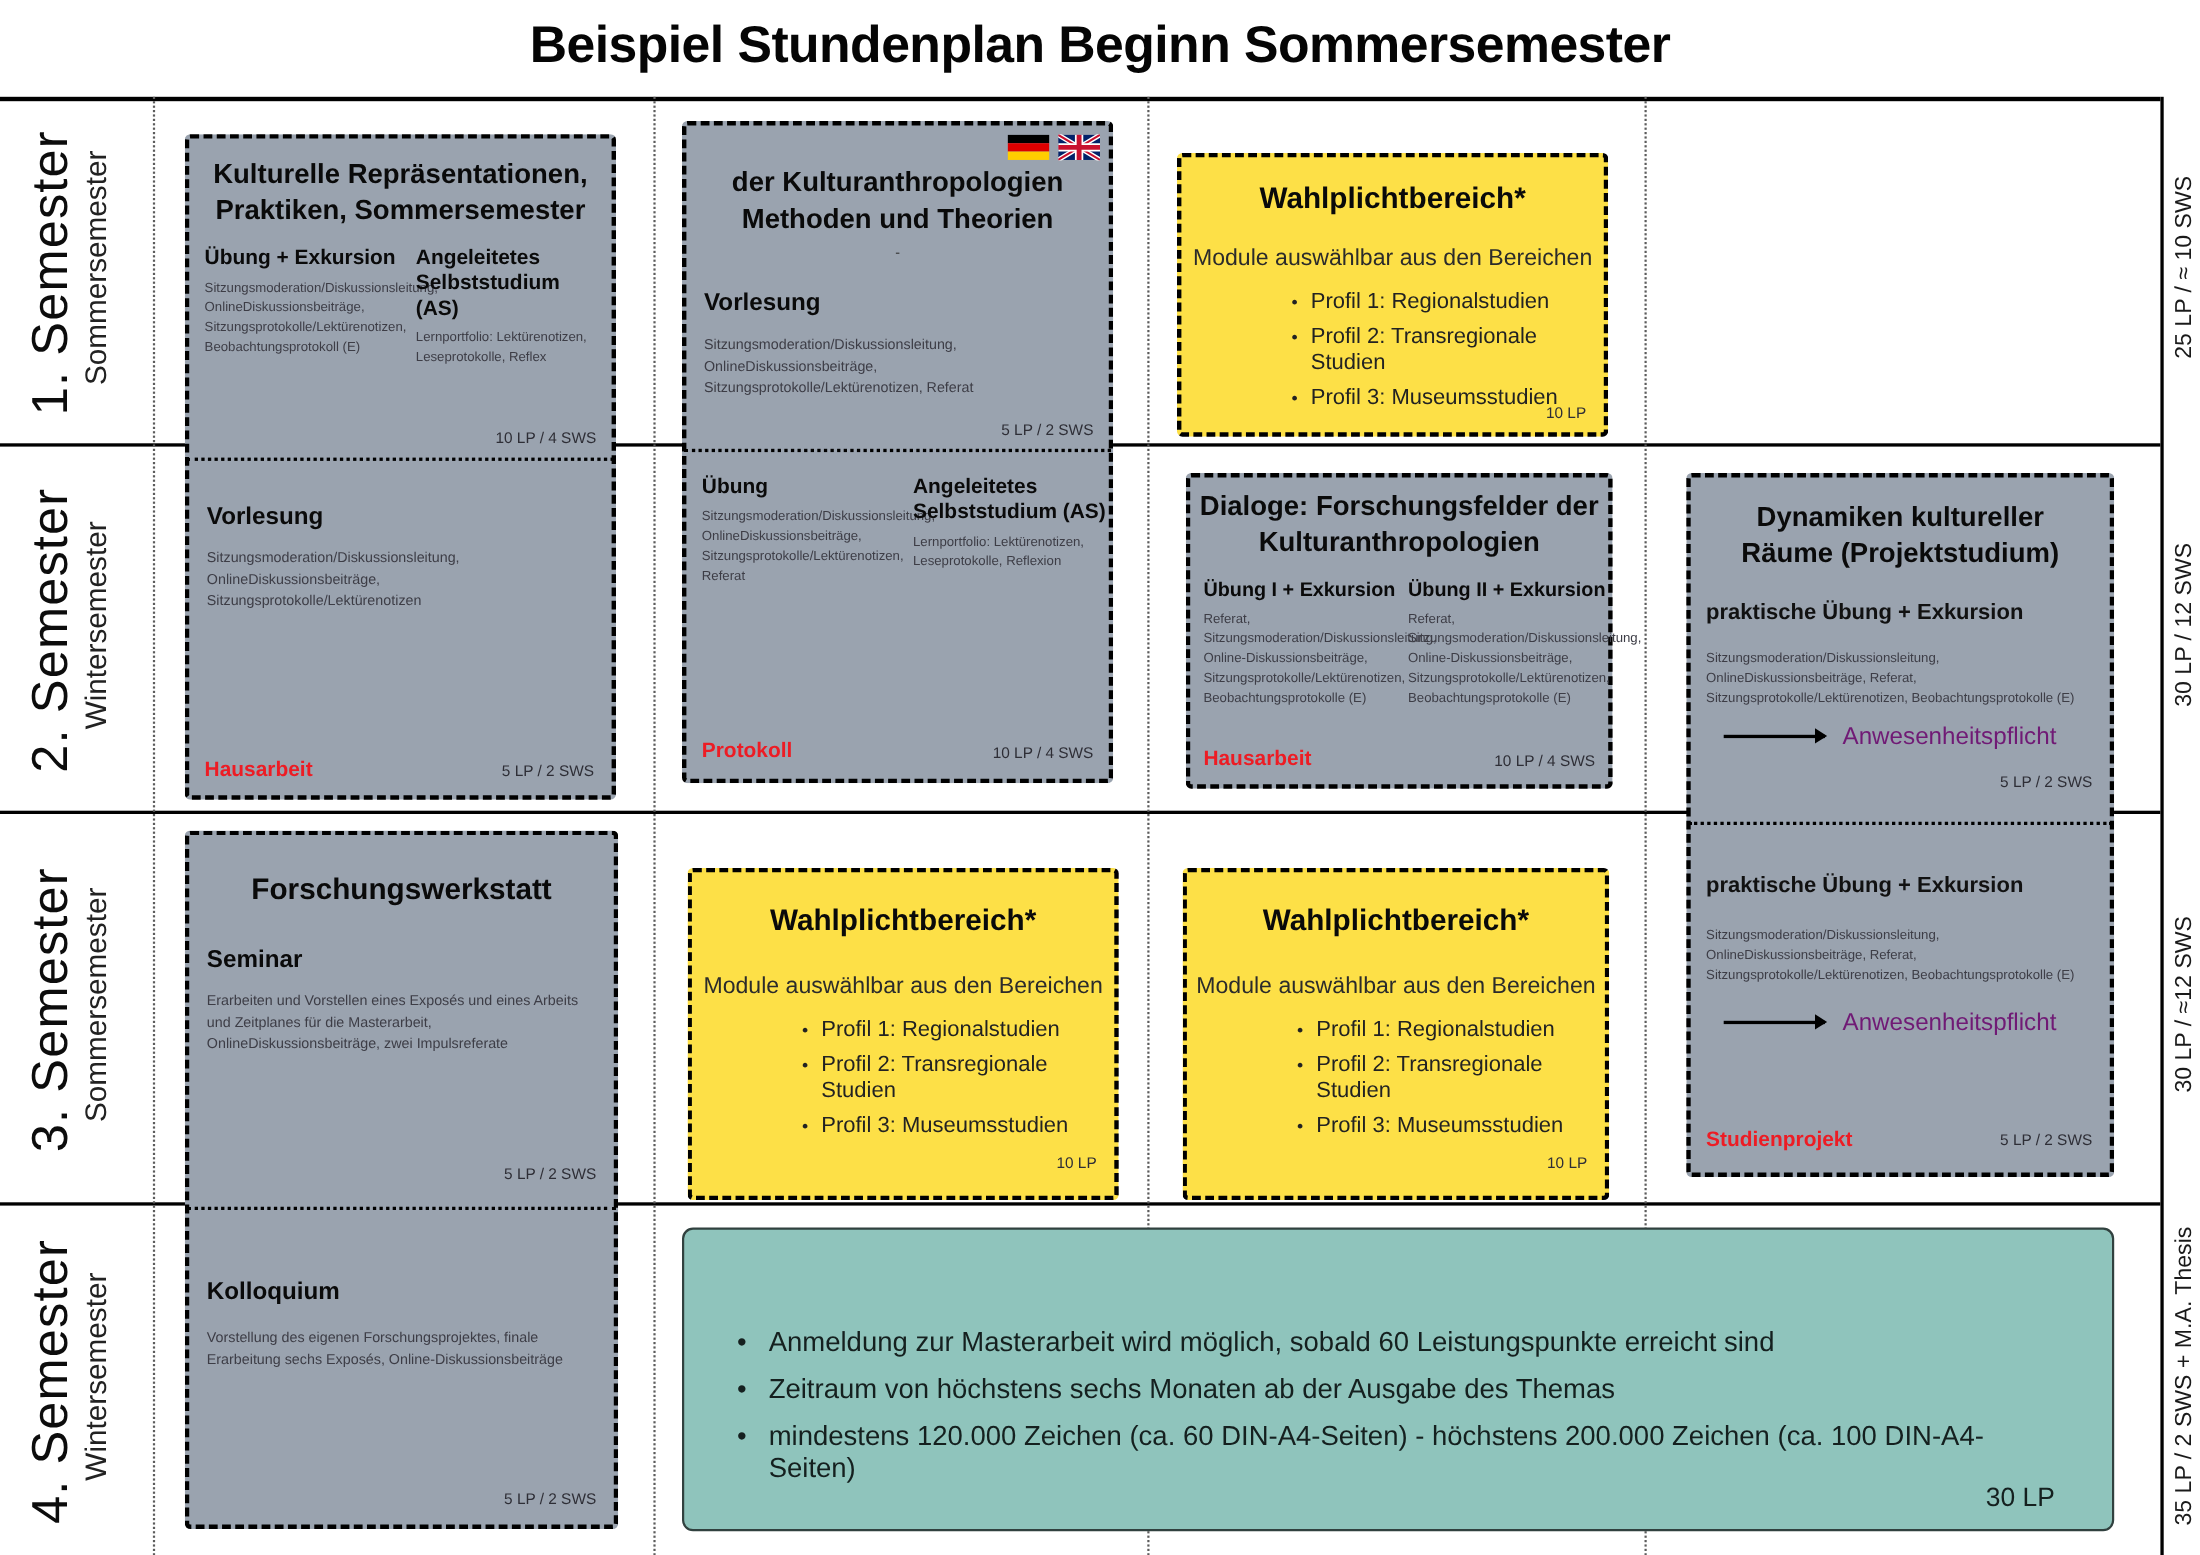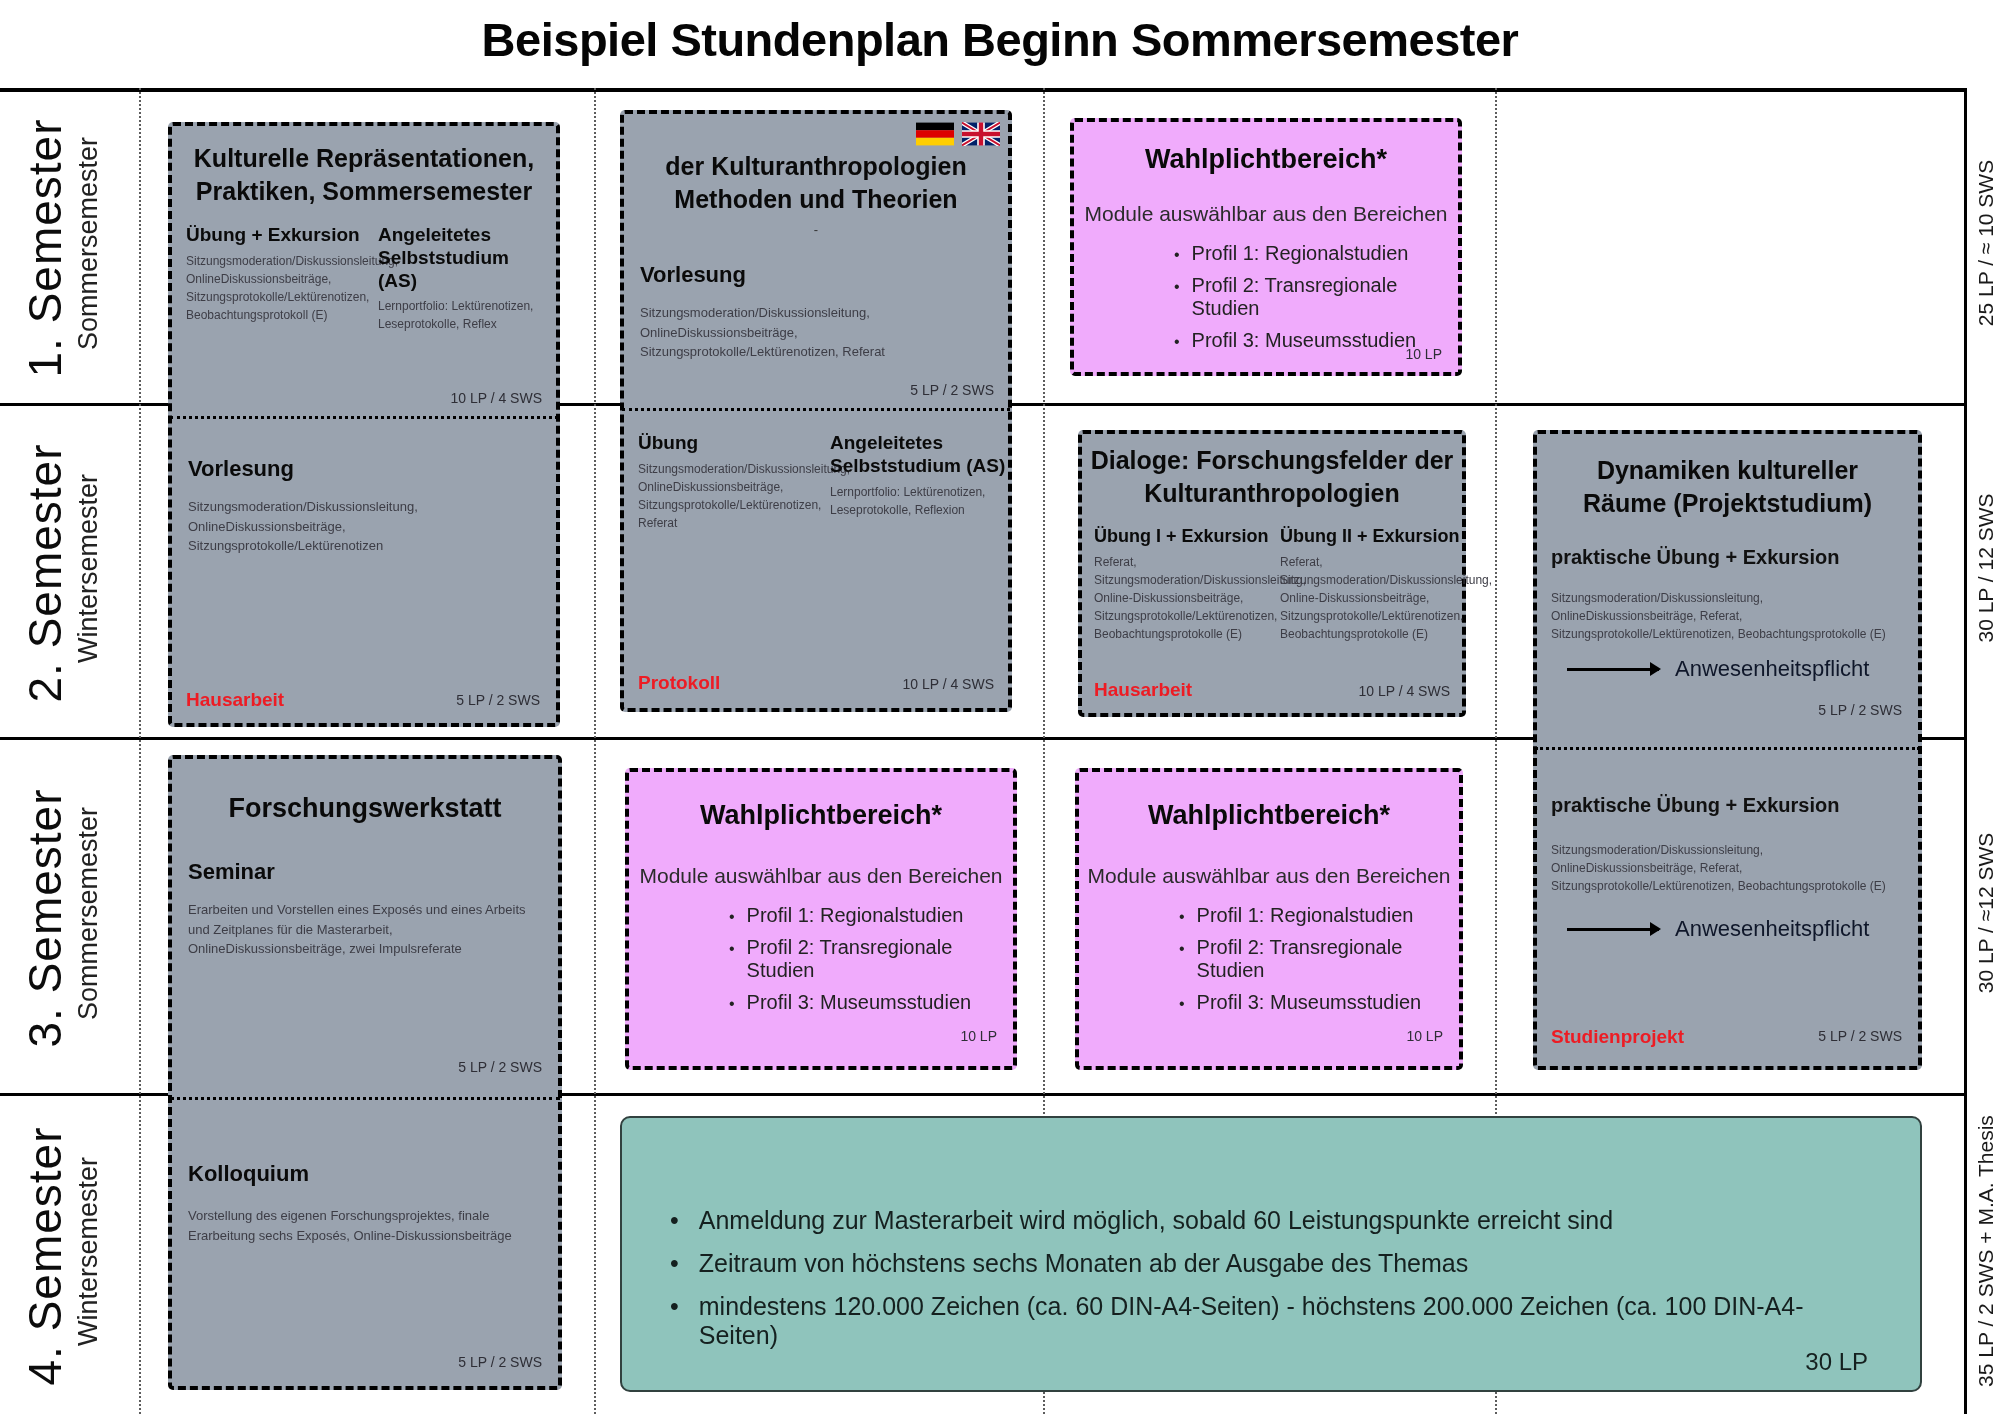--- a/index.html
+++ b/index.html
@@ -9,21 +9,21 @@
   .vline-solid{position:absolute;width:3px;background:#000;z-index:1;}
   .vline-dot{position:absolute;width:0;border-left:2px dotted #5c5c5c;z-index:1;}
   .rot{position:absolute;text-align:center;transform:rotate(-90deg);white-space:nowrap;z-index:1;}
   .sem-big{font-size:46px;font-weight:400;color:#0c0c0c;letter-spacing:1px;}
   .sem-small{font-size:27px;font-weight:400;color:#222;}
   .lp-right{font-size:21px;color:#1a1a1a;}
   #title{position:absolute;top:12px;left:0;width:100%;text-align:center;font-size:47px;
          font-weight:800;letter-spacing:-0.5px;color:#050505;z-index:1;}
   .module{position:absolute;border:4px dashed #000;border-radius:5px;z-index:2;box-sizing:border-box;}
   .gray{background:#9AA3AF;}
-  .elective{background:#f0abfc;}
+  .elective{background:#fde047;margin-top:21px;}
   .mod-divider{position:absolute;left:-2px;right:-2px;border-top:3px dotted #000;}
   .mod-title{position:absolute;left:0;width:100%;text-align:center;font-weight:bold;
              font-size:25px;line-height:1.32;color:#0a0a0a;}
   .sub-h{font-weight:bold;font-size:19px;color:#0a0a0a;line-height:1.2;}
   .sub-h-sm{font-weight:bold;font-size:18px;color:#0a0a0a;line-height:1.2;}
   .big-h{font-weight:bold;font-size:22px;color:#0a0a0a;}
   .detail{font-size:13px;color:#3d3d46;line-height:1.5;margin-top:5px;}
   .detail-sm{font-size:12px;color:#3d3d46;line-height:1.5;margin-top:5px;}
   .lp{position:absolute;font-size:14px;color:#2e2e36;font-weight:500;}
   .exam{position:absolute;font-weight:bold;font-size:19px;color:#ED1C24;}
@@ -31,21 +31,21 @@
   .col{position:absolute;}
   .el-title{position:absolute;left:0;width:100%;text-align:center;font-weight:bold;font-size:27px;color:#0a0a0a;}
   .el-intro{position:absolute;left:0;width:100%;text-align:center;font-size:21px;color:#2b2b2b;}
   .el-bullets{position:absolute;}
   .el-bullet{display:flex;gap:12px;font-size:20px;color:#222;margin-bottom:9px;align-items:baseline;}
   .dot{font-size:16px;}
   .arrow-row{position:absolute;display:flex;align-items:center;gap:16px;}
   .arrow{position:relative;width:92px;height:3px;background:#000;}
   .arrow:after{content:'';position:absolute;right:-2px;top:-6px;width:0;height:0;
                border-left:11px solid #000;border-top:7px solid transparent;border-bottom:7px solid transparent;}
-  .presence{font-size:22px;color:#0f172a;}
+  .presence{font-size:22px;color:#701a75;}
   #thesis{position:absolute;left:620px;top:1116px;width:1302px;height:276px;background:#8FC4BC;
           border:2px solid #31413f;border-radius:10px;z-index:2;box-sizing:border-box;}
   .thesis-title{position:absolute;top:14px;left:0;width:100%;text-align:center;
                 font-size:31px;font-weight:bold;color:#0c1514;}
   .thesis-bullets{position:absolute;left:48px;top:88px;right:40px;}
   .thesis-bullet{display:flex;gap:20px;font-size:25px;color:#15201f;margin-bottom:14px;align-items:baseline;}
   .thesis-lp{position:absolute;right:52px;bottom:14px;font-size:24px;color:#15201f;}
   .flags{position:absolute;top:8px;right:8px;display:flex;gap:8px;z-index:3;}
   .flag{width:38px;height:24px;display:block;}
   .dash-mark{position:absolute;left:0;width:100%;text-align:center;font-size:13px;color:#333;}

